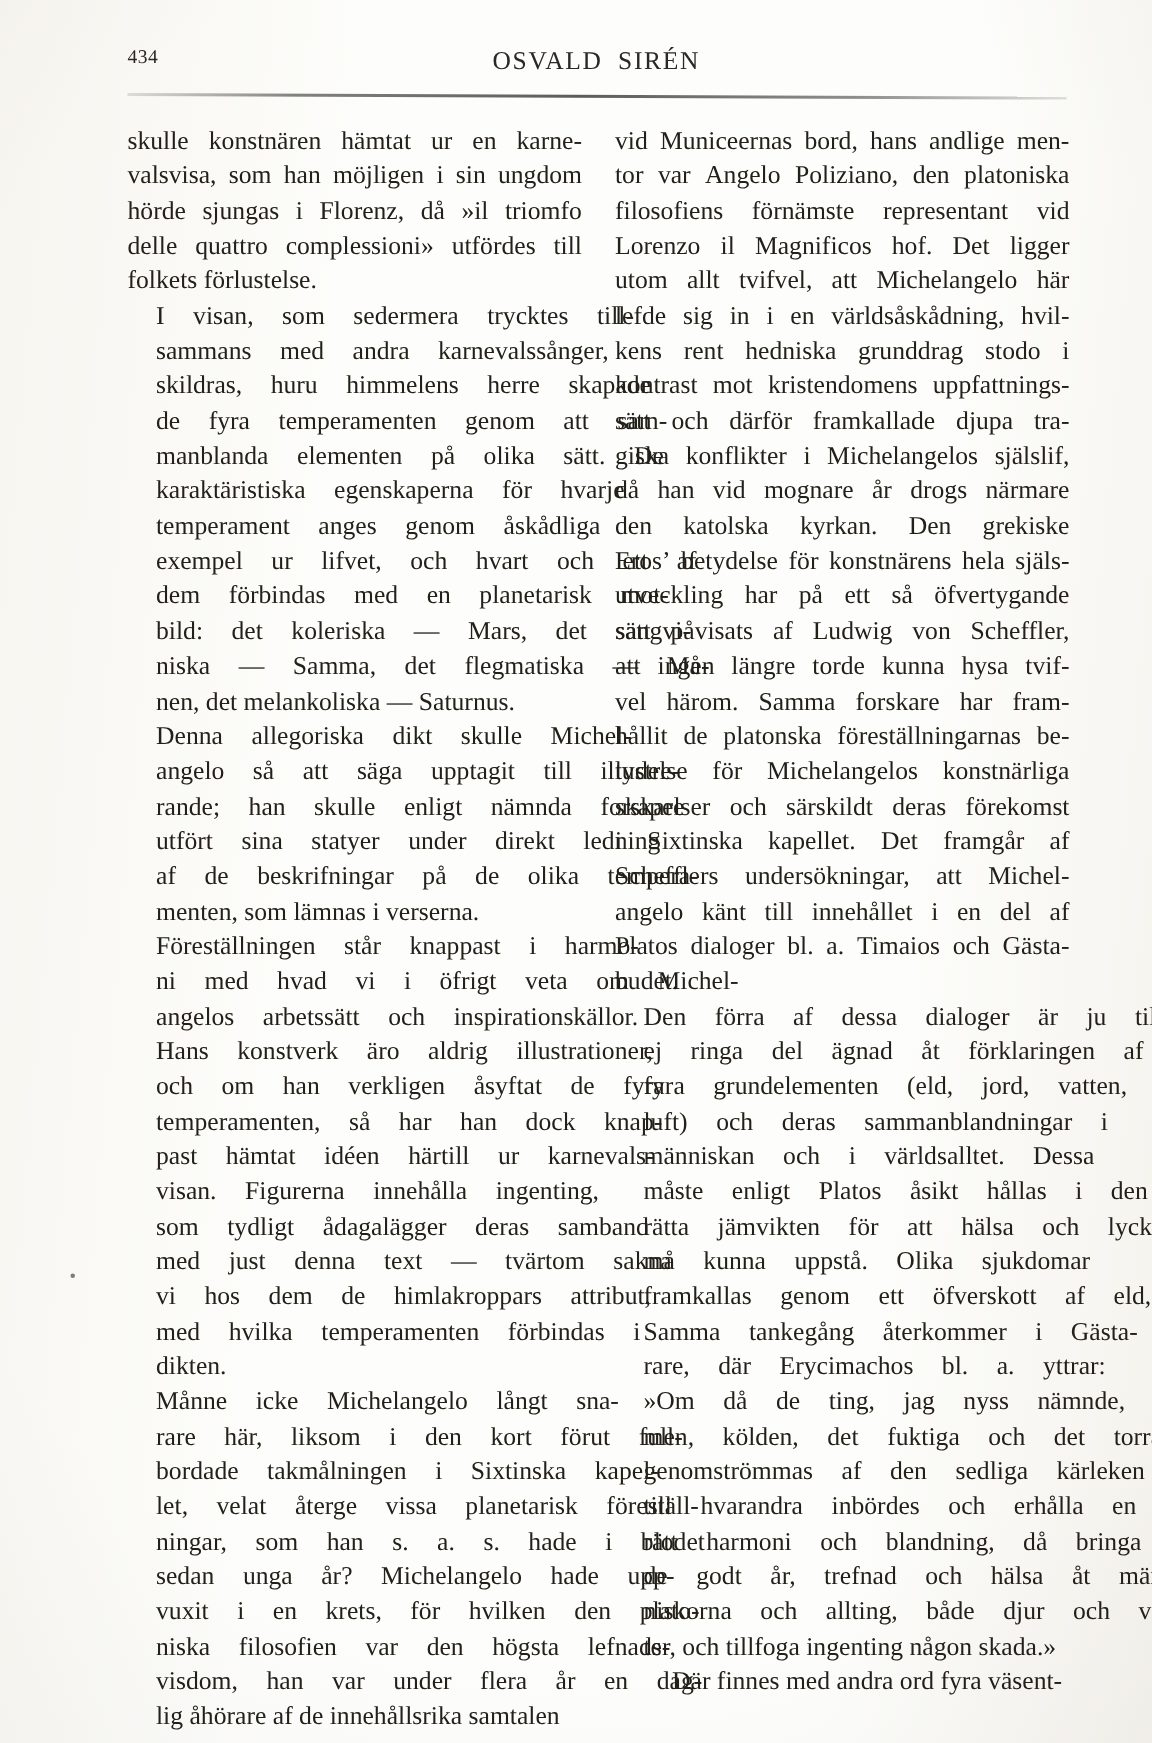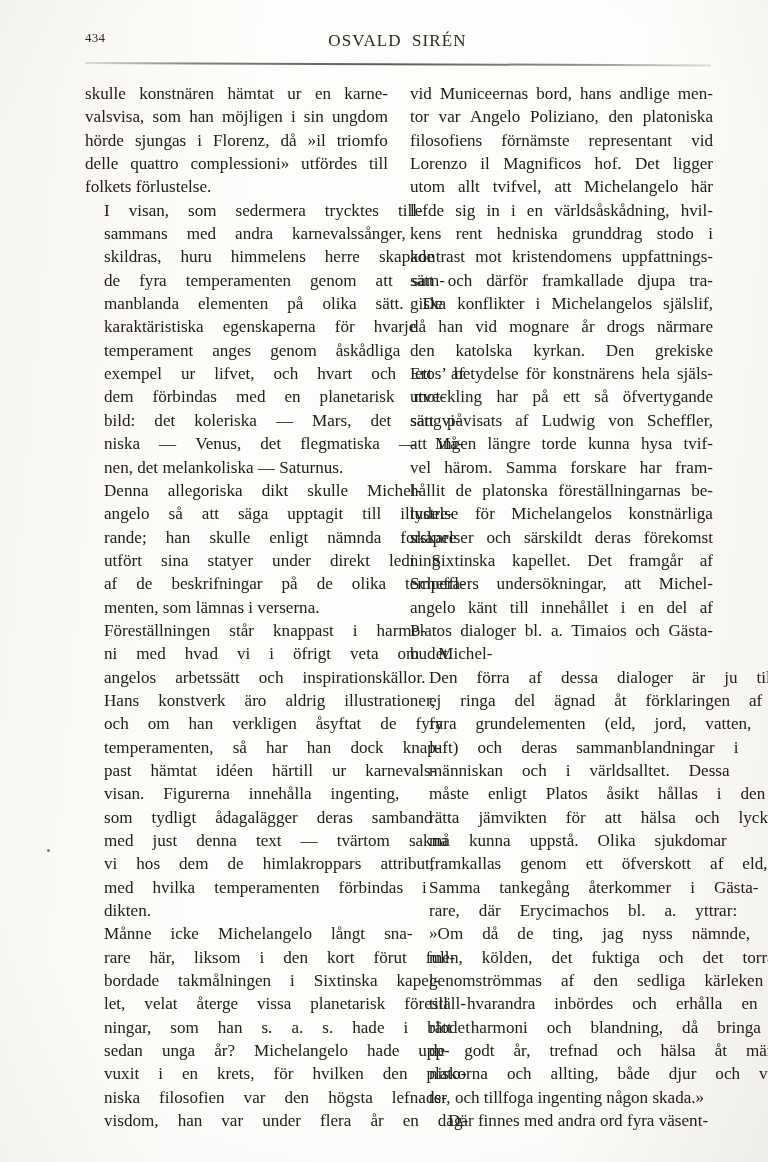--- a/index.html
+++ b/index.html
@@ -248,21 +248,21 @@
             <span>det</span>
             <span>koleriska</span>
             <span>—</span>
             <span>Mars,</span>
             <span>det</span>
             <span>sangvi-</span>
           </span>
           <span class="ln j">
             <span>niska</span>
             <span>—</span>
-            <span>Venus,</span>
+            <span>Samma,</span>
             <span>det</span>
             <span>flegmatiska</span>
             <span>—</span>
             <span>Må-</span>
           </span>
           <span class="ln last">nen, det melankoliska — Saturnus.</span>
         </p>
         <p class="indent">
           <span class="ln j">
             <span class="ind"></span>
@@ -479,20 +479,21 @@
           <span class="ln j">
             <span>visdom,</span>
             <span>han</span>
             <span>var</span>
             <span>under</span>
             <span>flera</span>
             <span>år</span>
             <span>en</span>
             <span>dag-</span>
           </span>
+          <span class="ln last">lig åhörare af de innehållsrika samtalen</span>
         </p>
       </div>
       <div class="col">
         <p>
           <span class="ln j">
             <span>vid</span>
             <span>Municeernas</span>
             <span>bord,</span>
             <span>hans</span>
             <span>andlige</span>

